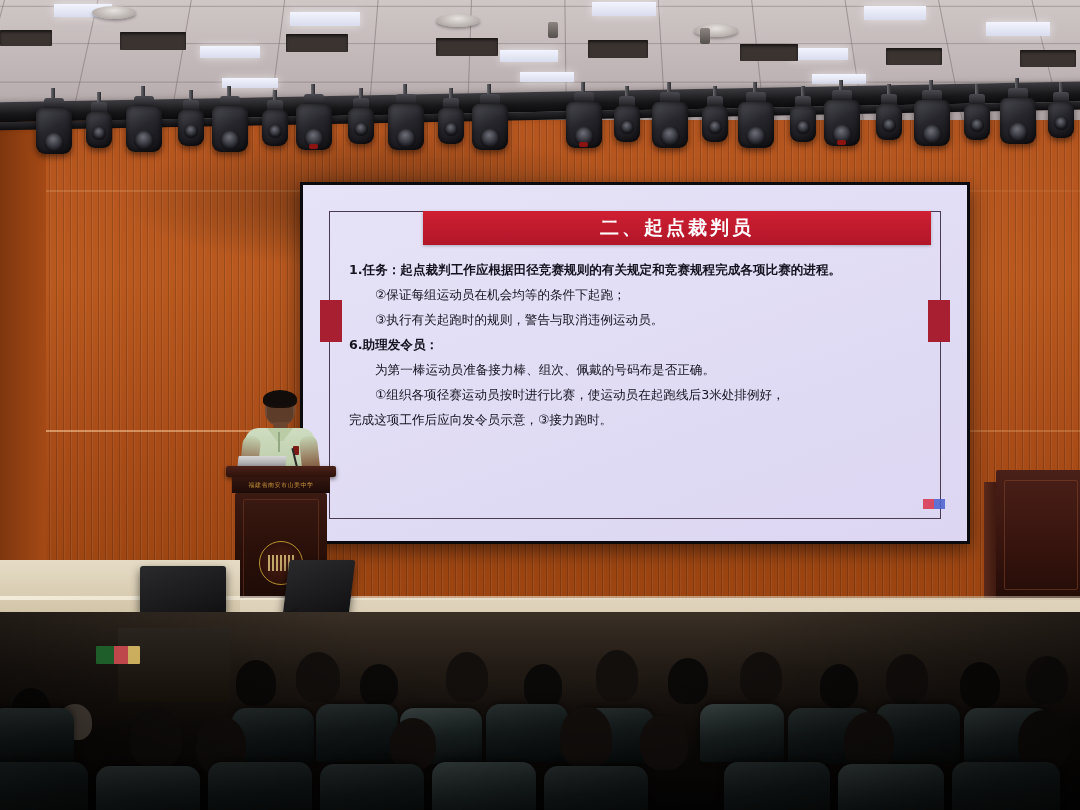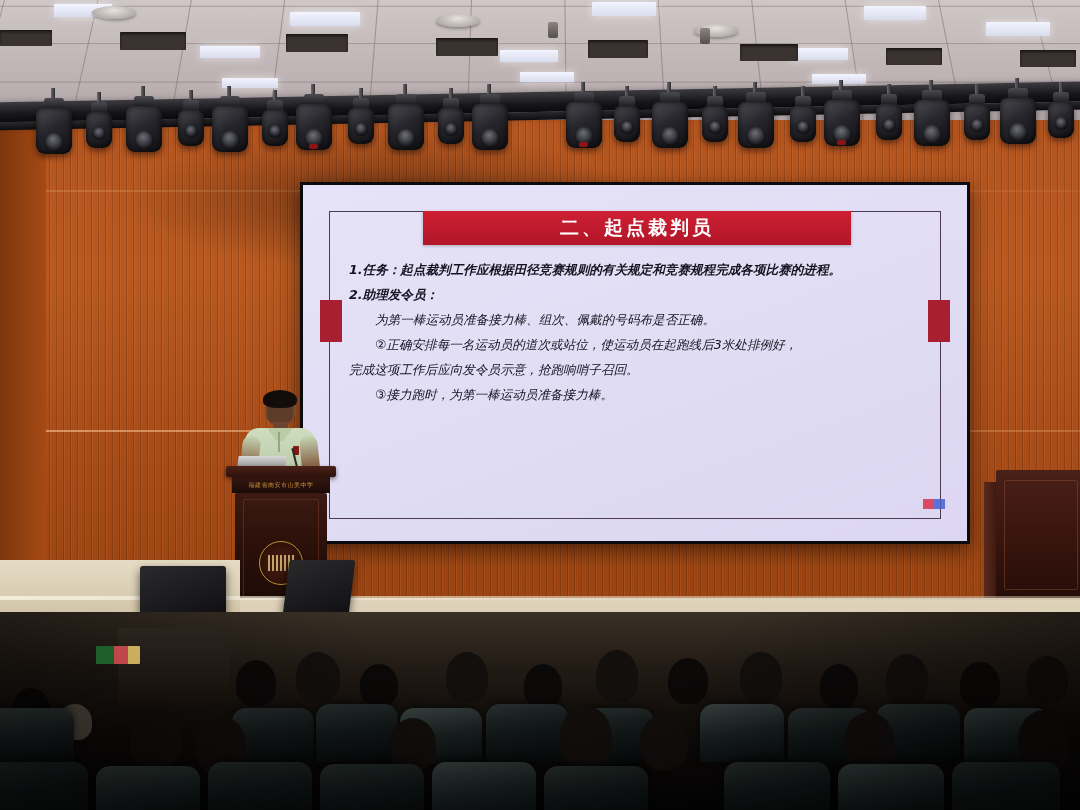--- a/index.html
+++ b/index.html
@@ -146,35 +146,35 @@
     position:absolute;left:26px;top:26px;right:26px;bottom:22px;
     border:1.5px solid #4b3b52;
   }
   .corner-block{
     position:absolute;width:22px;height:42px;background:#a81f32;
   }
   .corner-block.left{left:17px;top:115px;}
   .corner-block.right{right:17px;top:115px;}
 
   .slide-title{
-    position:absolute;left:120px;top:26px;width:428px;height:34px;
+    position:absolute;left:120px;top:26px;width:508px;height:34px;
     background:linear-gradient(180deg,#cf1f33,#b11628);
     display:flex;align-items:center;justify-content:center;
     box-shadow:0 1px 3px rgba(0,0,0,.25);
   }
   .slide-title span{
     font-family:"DejaVu Sans","Liberation Sans",sans-serif;
     color:#fff;font-weight:bold;font-size:19px;letter-spacing:3px;
   }
 
   .slide-body{
     position:absolute;left:46px;top:72px;right:40px;
     color:#151320;
     font-family:"DejaVu Sans","Liberation Sans",sans-serif;
-    font-size:12.6px;line-height:25px;font-style:italic;
+    font-size:12.6px;line-height:25px;
   }
   .ln{white-space:nowrap;}
   .ln.ind{padding-left:26px;}
   .ln.bld{font-weight:bold;}
 
   .slide-logo{
     position:absolute;right:22px;bottom:32px;width:22px;height:10px;
     background:linear-gradient(90deg,#d8324a 0%,#d8324a 52%,#4a5fd0 52%,#4a5fd0 100%);
     opacity:.85;
   }
@@ -547,25 +547,26 @@
       <div class="slide-border"></div>
       <div class="corner-block left"></div>
       <div class="corner-block right"></div>
 
       <div class="slide-title">
         <span>二、起点裁判员</span>
       </div>
 
       <div class="slide-body">
         <div class="ln bld">1.任务：起点裁判工作应根据田径竞赛规则的有关规定和竞赛规程完成各项比赛的进程。</div>
-        <div class="ln bld">2.助理发令员：</div>
+        <div class="ln ind">②保证每组运动员在机会均等的条件下起跑；</div>
+        <div class="ln ind">③执行有关起跑时的规则，警告与取消违例运动员。</div>
+        <div class="ln bld">6.助理发令员：</div>
         <div class="ln ind">为第一棒运动员准备接力棒、组次、佩戴的号码布是否正确。</div>
-        <div class="ln ind">②正确安排每一名运动员的道次或站位，使运动员在起跑线后3米处排例好，</div>
-        <div class="ln">完成这项工作后应向发令员示意，抢跑响哨子召回。</div>
-        <div class="ln ind">③接力跑时，为第一棒运动员准备接力棒。</div>
+        <div class="ln ind">①组织各项径赛运动员按时进行比赛，使运动员在起跑线后3米处排例好，</div>
+        <div class="ln">完成这项工作后应向发令员示意，③接力跑时。</div>
       </div>
 
       <div class="slide-logo"></div>
     </div>
   </div>
 
   <div class="side-post"></div>
   <div class="side-table">
     <div class="sp"></div>
   </div>

